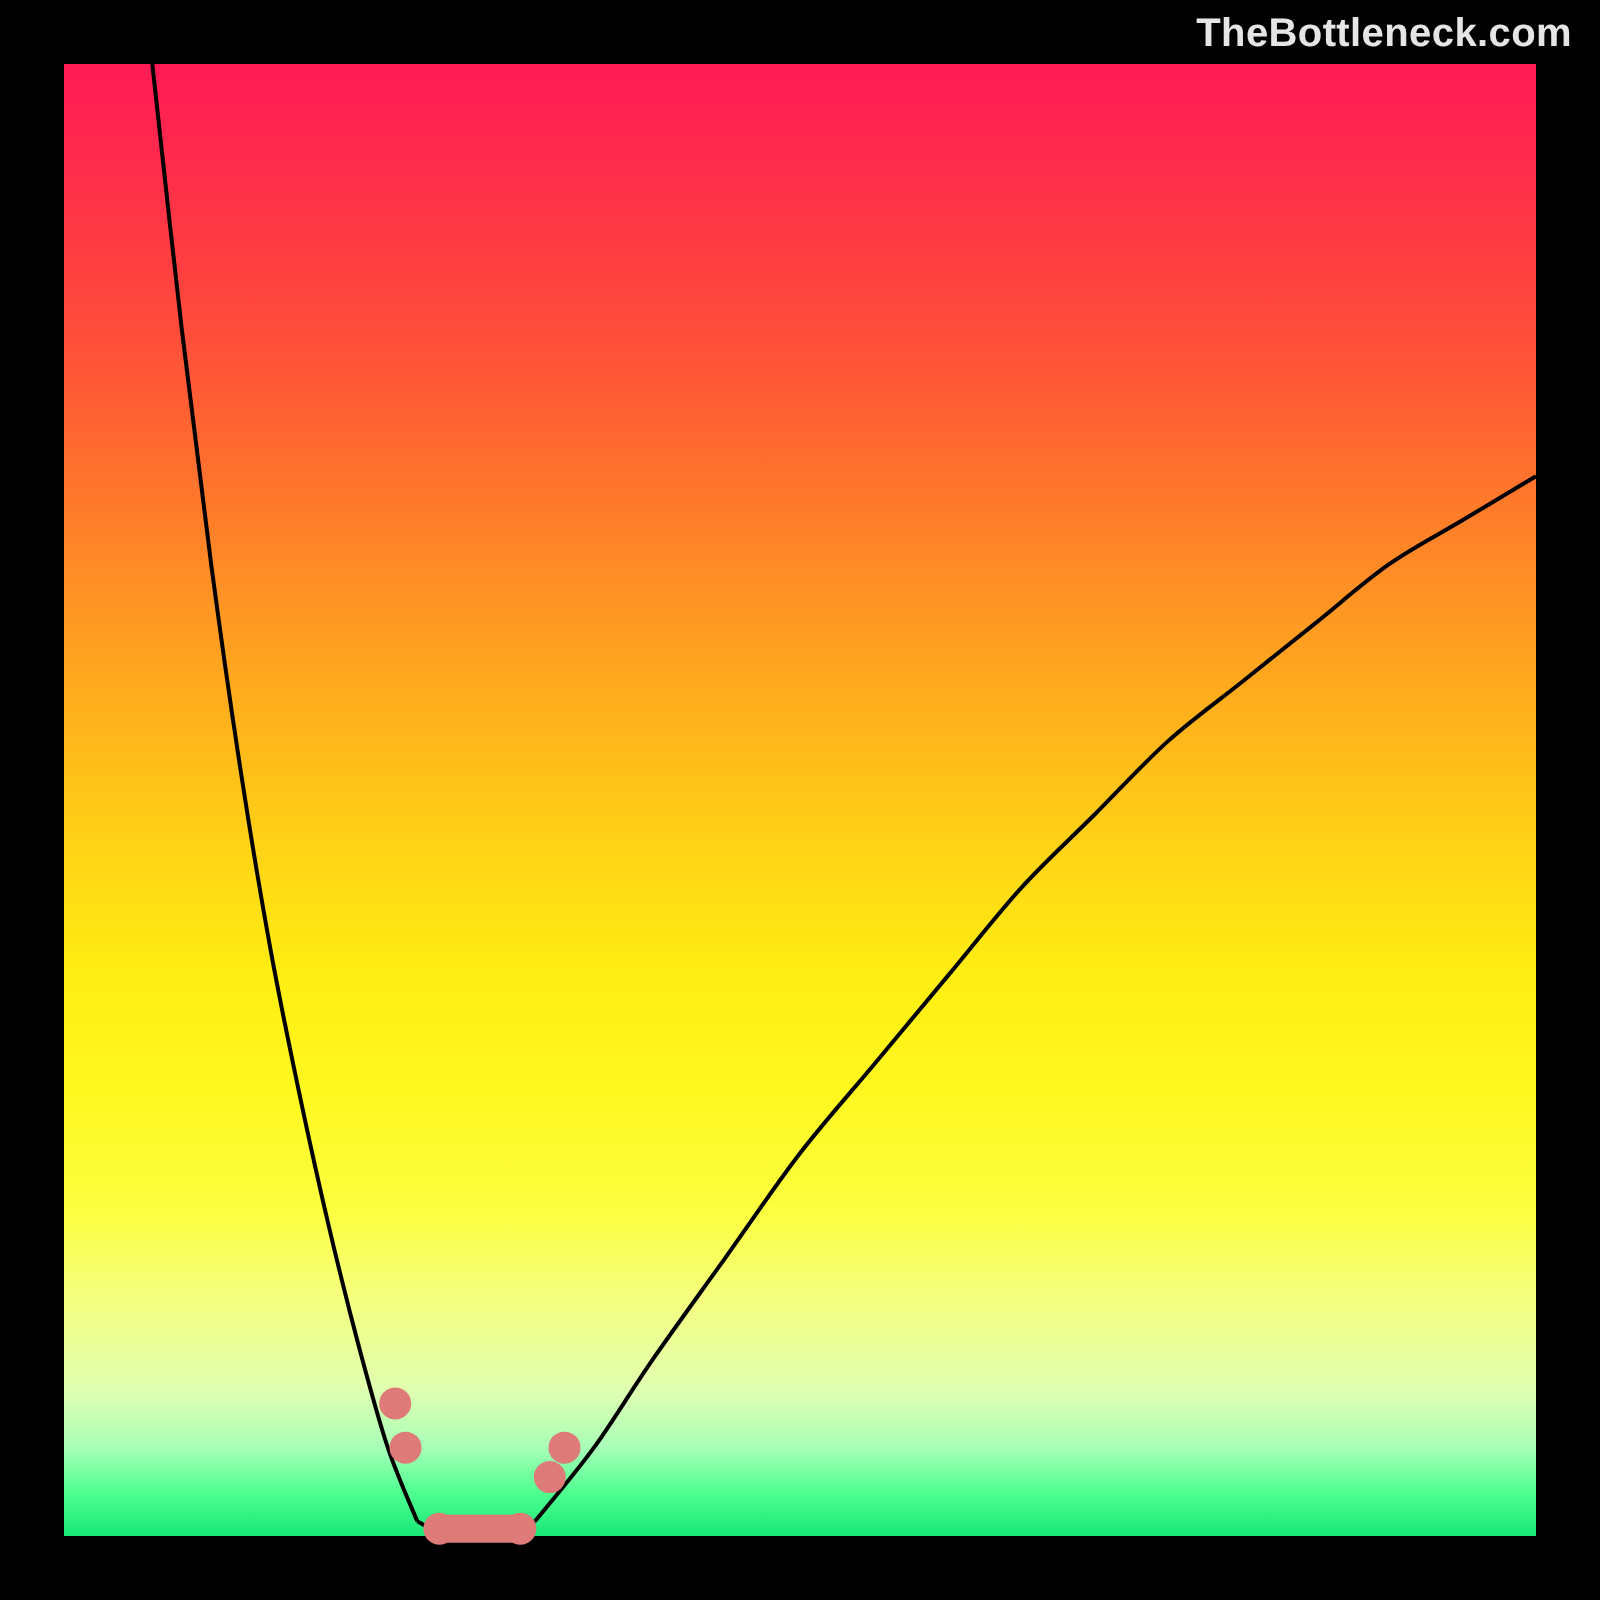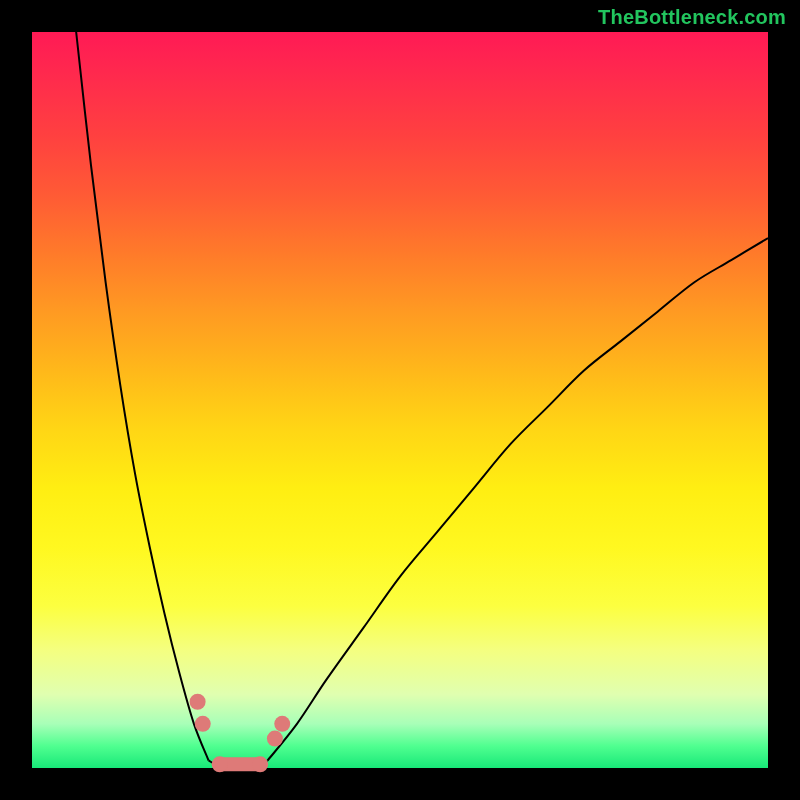--- a/index.html
+++ b/index.html
@@ -42,21 +42,21 @@
       #e0ffb0 90%,
       #a8ffb8 94%,
       #50ff90 97%,
       #18e878 100%
     );
   }
   .watermark {
     position: absolute;
     top: 6px;
     right: 14px;
-    color: #22c55e;
+    color: #e5e5e5;
     font-size: 20px;
     font-weight: 600;
     letter-spacing: 0.2px;
     user-select: none;
   }
   svg.curves {
     position: absolute;
     left: 0;
     top: 0;
     width: 736px;

